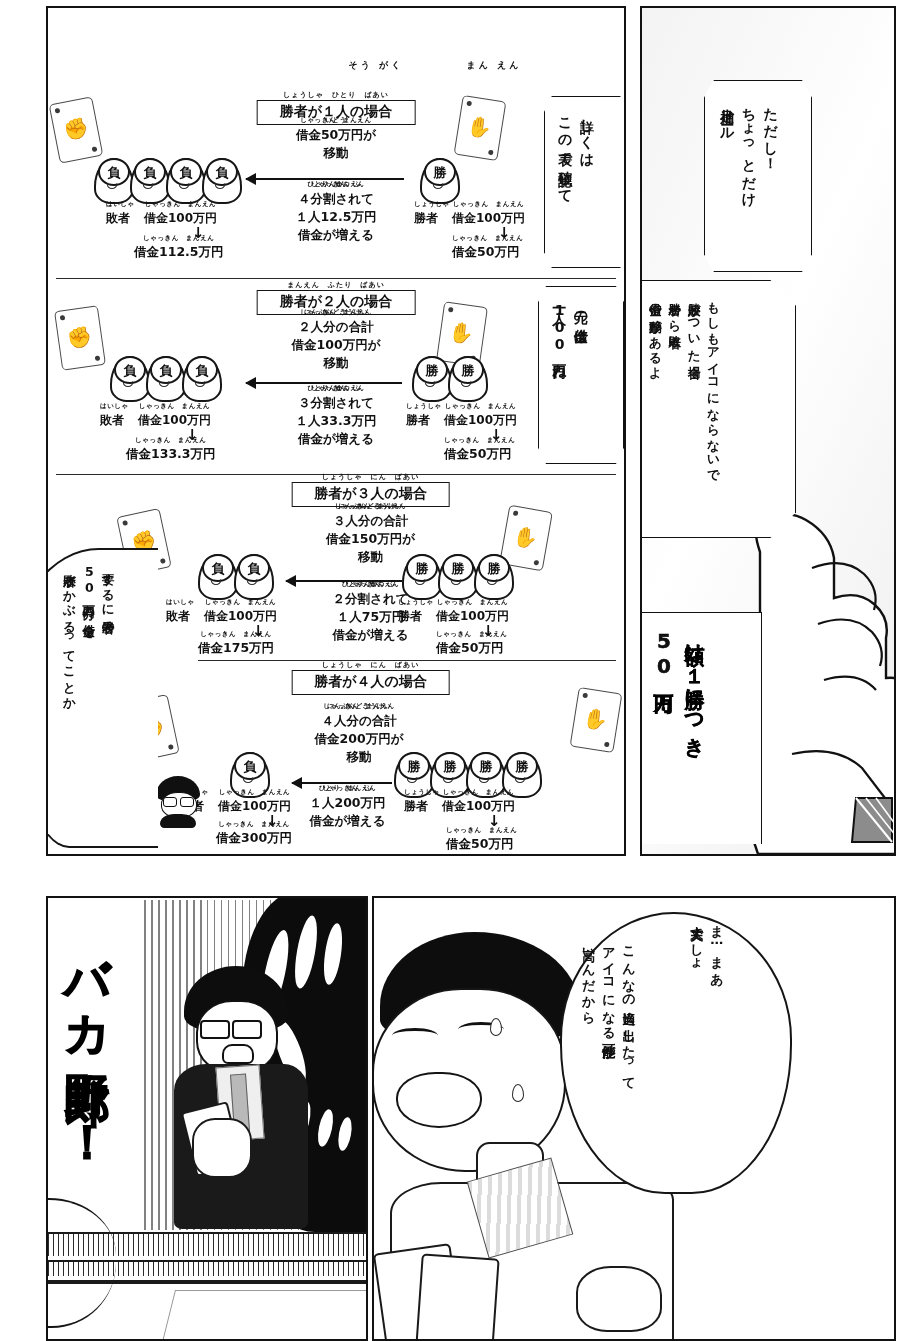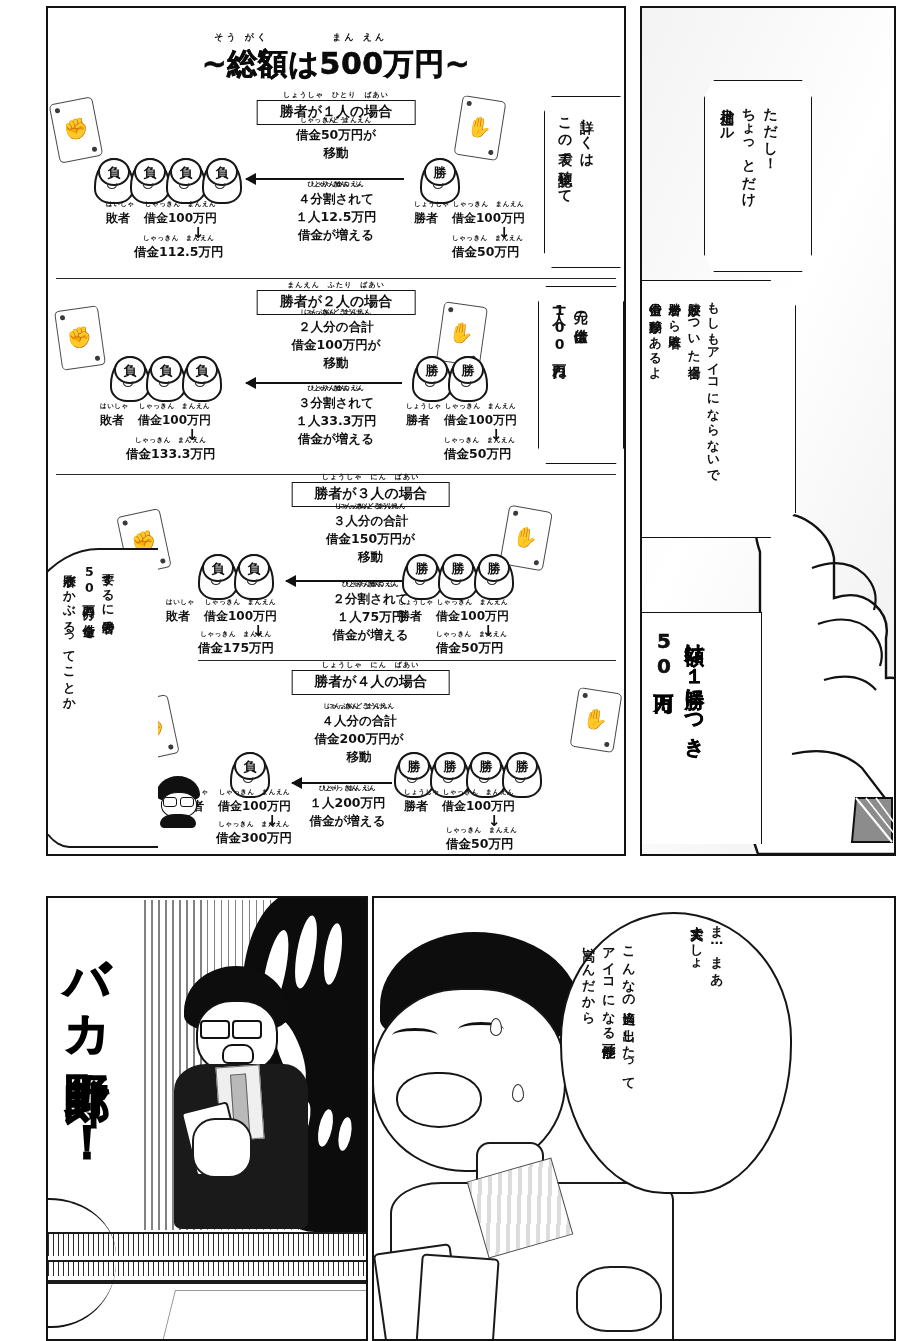--- a/index.html
+++ b/index.html
@@ -193,21 +193,20 @@
 <body>
 
 <div class="page">
 
   <div class="panel" id="panel-table">
 
     <div class="title">
       <span class="rb">
         <span class="rt" style="left:12px;width:56px;">そう がく</span>
         <span class="rt" style="left:128px;width:60px;">まん えん</span>
-        <span>~総額は500万円~</span>
       </span>
     </div>
 
     <div class="section" style="top:70px;height:200px;">
       <div class="caseheader" style="top:22px;">
         <span class="rt">しょうしゃ　ひとり　ばあい</span>
         <span>勝者が１人の場合</span>
       </div>
 
       <div class="card" style="left:6px;top:22px;transform:rotate(-11deg);">

